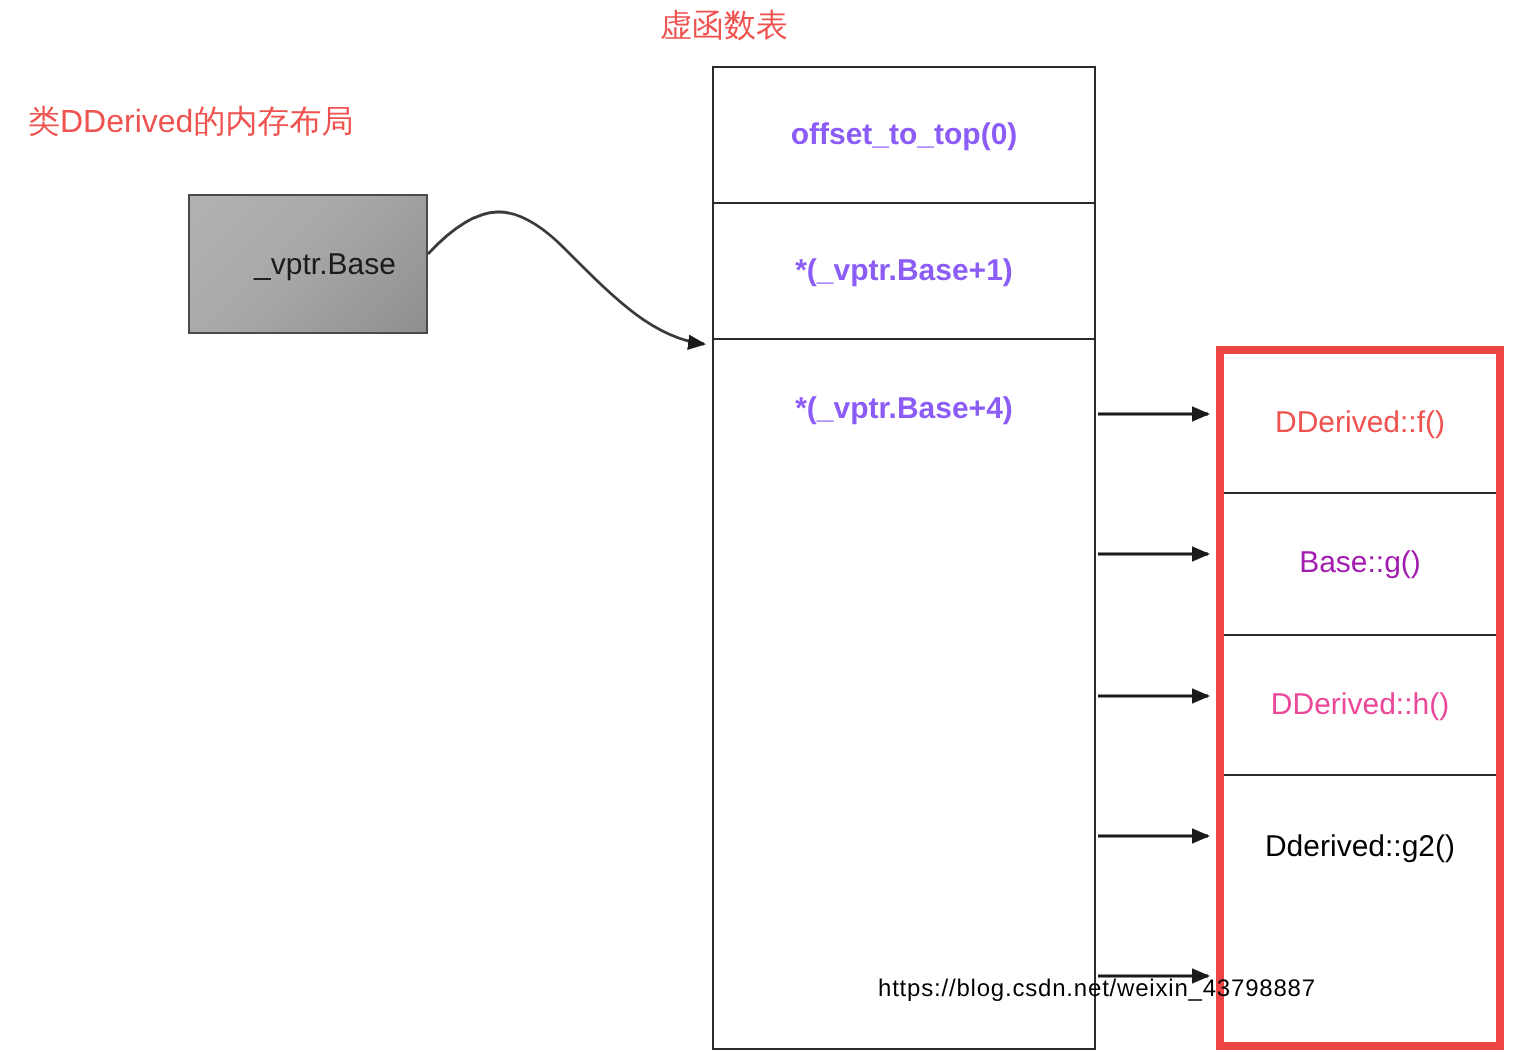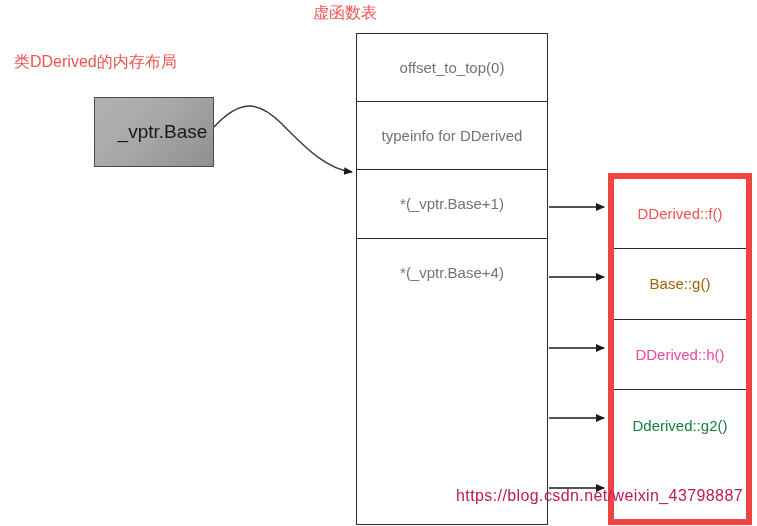--- a/index.html
+++ b/index.html
@@ -7,108 +7,105 @@
     width:757px;height:526px;
     font-family:"Liberation Sans","DejaVu Sans",sans-serif;
     overflow:hidden;position:relative;
   }
   #stage{position:absolute;left:0;top:0;width:757px;height:526px;}
 
   .lbl{position:absolute;white-space:nowrap;line-height:1;}
 
   
   .red-label{color:#ef5350;font-size:16px;}
-  #vtable-title{left:313px;top:6px;font-family:Liberation Mono, monospace;}
+  #vtable-title{left:330px;top:6px;}
   #memlayout-title{left:14px;top:54px;}
 
   
   #vptr-block{
     position:absolute;left:94px;top:97px;width:120px;height:70px;
     border:1px solid #4a4a4a;
     background:linear-gradient(135deg,#b2b2b2 0%,#a8a8a8 45%,#8f8f8f 100%);
     display:flex;align-items:center;justify-content:center;
     box-sizing:border-box;
   }
-  #vptr-block .cell-text{font-size:19px;color:#1a1a1a;margin-left:17px;}
+  #vptr-block .cell-text{font-size:15px;color:#1a1a1a;margin-left:17px;}
 
   
   #vtable{
     position:absolute;left:356px;top:33px;width:192px;height:492px;
     border:1px solid #2b2b2b;box-sizing:border-box;background:#fff;
   }
   #vtable .vrow{
     height:68.3px;border-bottom:1px solid #2b2b2b;box-sizing:border-box;
     display:flex;align-items:center;justify-content:center;
   }
   #vtable .vrow:nth-child(1){height:68px;}
   #vtable .vrow:last-child{border-bottom:none;align-items:center;}
-  #vtable .vrow .cell-text{font-size:15px;color:#737373;}
+  #vtable .vrow .cell-text{font-size:15px;color:#8b5cf6;font-weight:bold;}
 
   
   #funcs{
     position:absolute;left:608px;top:173px;width:144px;height:352px;
-    border:6px solid #ef4444;box-sizing:border-box;background:#fff;
+    border:4px solid #ef4444;box-sizing:border-box;background:#fff;
   }
   #funcs .frow{
     height:70.3px;border-bottom:1px solid #2b2b2b;box-sizing:border-box;
     display:flex;align-items:center;justify-content:center;
   }
   #funcs .frow:last-child{border-bottom:none;}
   #funcs .frow .cell-text{font-size:15px;color:#111;}
   #funcs .frow.red .cell-text{color:#ef5350;}
 
   
   #arrows{position:absolute;left:0;top:0;width:757px;height:526px;pointer-events:none;}
 
   
   #watermark{
-    position:absolute;left:456px;top:487px;
-    font-size:16px;color:#be185d;letter-spacing:.4px;white-space:nowrap;
+    position:absolute;left:439px;top:487px;
+    font-size:12px;color:#000000;letter-spacing:.4px;white-space:nowrap;
   }
 </style>
 </head>
 <body>
 
 <div id="stage">
 
   <div class="lbl red-label" id="vtable-title">虚函数表</div>
 
   <div class="lbl red-label" id="memlayout-title">类DDerived的内存布局</div>
 
   <div id="vptr-block">
     <span class="cell-text">_vptr.Base</span>
   </div>
 
   <div id="vtable">
     <div class="vrow">
       <span class="cell-text">offset_to_top(0)</span>
     </div>
     <div class="vrow">
-      <span class="cell-text">typeinfo for DDerived</span>
-    </div>
-    <div class="vrow">
       <span class="cell-text">*(_vptr.Base+1)</span>
     </div>
     <div class="vrow">
       <span class="cell-text">*(_vptr.Base+4)</span>
     </div>
   </div>
 
   <div id="funcs">
     <div class="frow red">
       <span class="cell-text" style="color: rgb(239, 83, 80);">DDerived::f()</span>
     </div>
     <div class="frow">
-      <span class="cell-text" style="color: #a16207; text-align: center;">Base::g()</span>
+      <span class="cell-text" style="color: #a21caf; text-align: center;">Base::g()</span>
     </div>
     <div class="frow red">
       <span class="cell-text" style="color: #ec4899;">DDerived::h()</span>
     </div>
     <div class="frow">
-      <span class="cell-text" style="color: #15803d;">Dderived::g2()</span>
+      <span class="cell-text" style="color: #000000;">Dderived::g2()</span>
     </div>
   </div>
 
   <svg id="arrows" viewBox="0 0 757 526">
     <defs>
       <marker id="ah" markerWidth="9" markerHeight="9" refX="8" refY="4.5" orient="auto" markerUnits="userSpaceOnUse">
         <path d="M0,0.6 L9,4.5 L0,8.4 Z" fill="#1a1a1a"></path>
       </marker>
     </defs>
 

